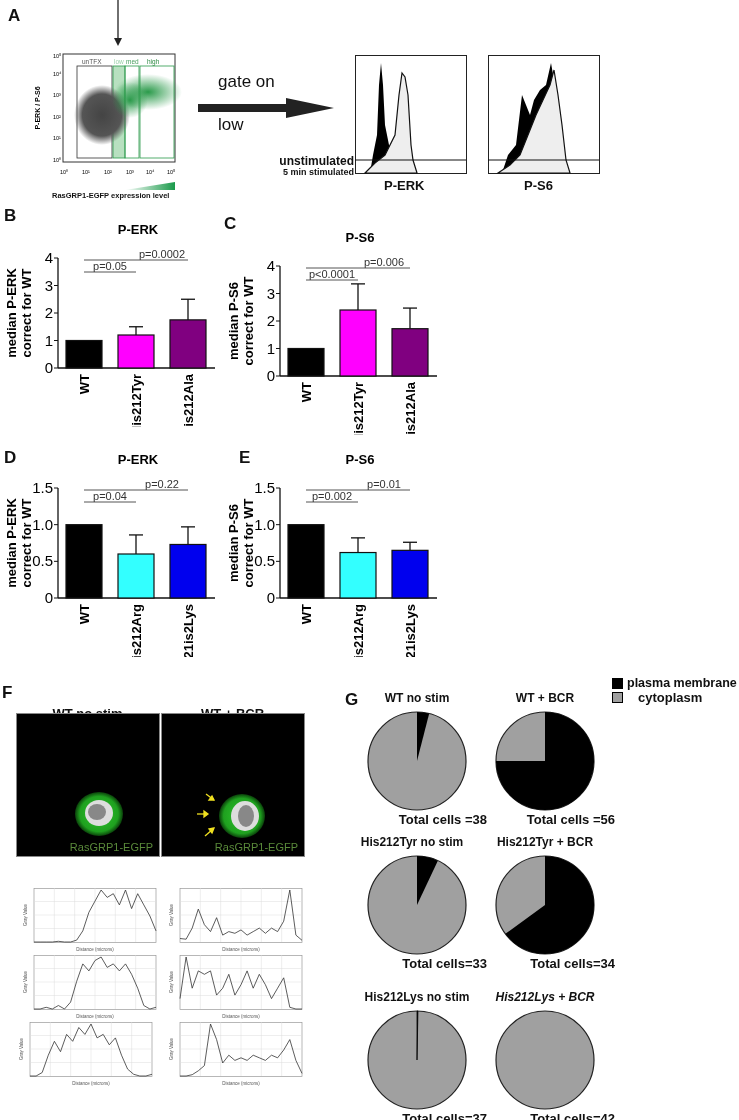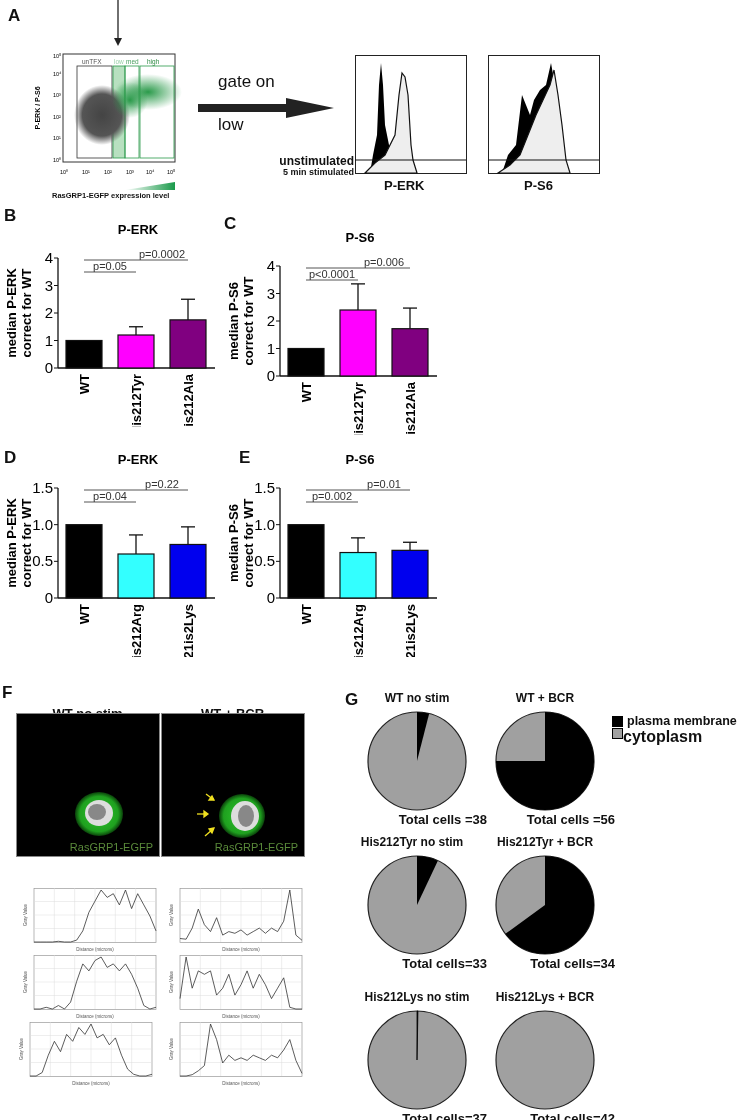--- a/index.html
+++ b/index.html
@@ -373,28 +373,28 @@
       <circle cx="51" cy="51" r="49" fill="#a0a0a0" stroke="#222" stroke-width="1.2"></circle>
       <path d="M51,51 L51,2 A49,49 0 1 1 11.36,79.80 Z" fill="#000" stroke="#000" stroke-width="0"></path>
     </svg>
     <div class="abs pie-total" style="left: 475px; top: 956px;">Total cells=34</div>
     <div class="abs pie-title" style="left: 347px; top: 990px;">His212Lys no stim</div>
     <svg width="102" height="102" style="position:absolute;left:366px;top:1009px">
       <circle cx="51" cy="51" r="49" fill="#a0a0a0" stroke="#222" stroke-width="1.2"></circle>
       <path d="M51,51 L51,2 A49,49 0 0 1 51.92,2.01 Z" fill="#000" stroke="#000" stroke-width="0.8"></path>
     </svg>
     <div class="abs pie-total" style="left: 347px; top: 1111px;">Total cells=37</div>
-    <div class="abs pie-title" style="left: 475px; top: 990px;">His212Lys + BCR</div>
+    <div class="abs pie-title" style="left: 475px; top: 990px; font-style: italic;">His212Lys + BCR</div>
     <svg width="102" height="102" style="position:absolute;left:494px;top:1009px">
       <circle cx="51" cy="51" r="49" fill="#a0a0a0" stroke="#222" stroke-width="1.2"></circle>
     </svg>
     <div class="abs pie-total" style="left: 475px; top: 1111px;">Total cells=42</div>
   </div>
-<div class="abs" style="left:612px;top:714px;">
+<div class="abs" style="left:612px;top:676px;">
   <div style="display:flex;align-items:center;gap:4px;font-weight:bold;font-size:12.5px;">
     <span style="width:9px;height:9px;background:#000;border:1px solid #000;display:inline-block;"></span>
     <span>plasma membrane</span>
   </div>
-  <div style="display:flex;align-items:flex-start;gap:0;font-weight:bold;font-size:16px;">
+  <div style="display:flex;align-items:center;gap:15px;font-weight:bold;font-size:13px;">
     <span style="width:9px;height:9px;background:#a0a0a0;border:1px solid #000;display:inline-block;"></span>
     <span>cytoplasm</span>
   </div>
 </div>
 
 </body></html>

